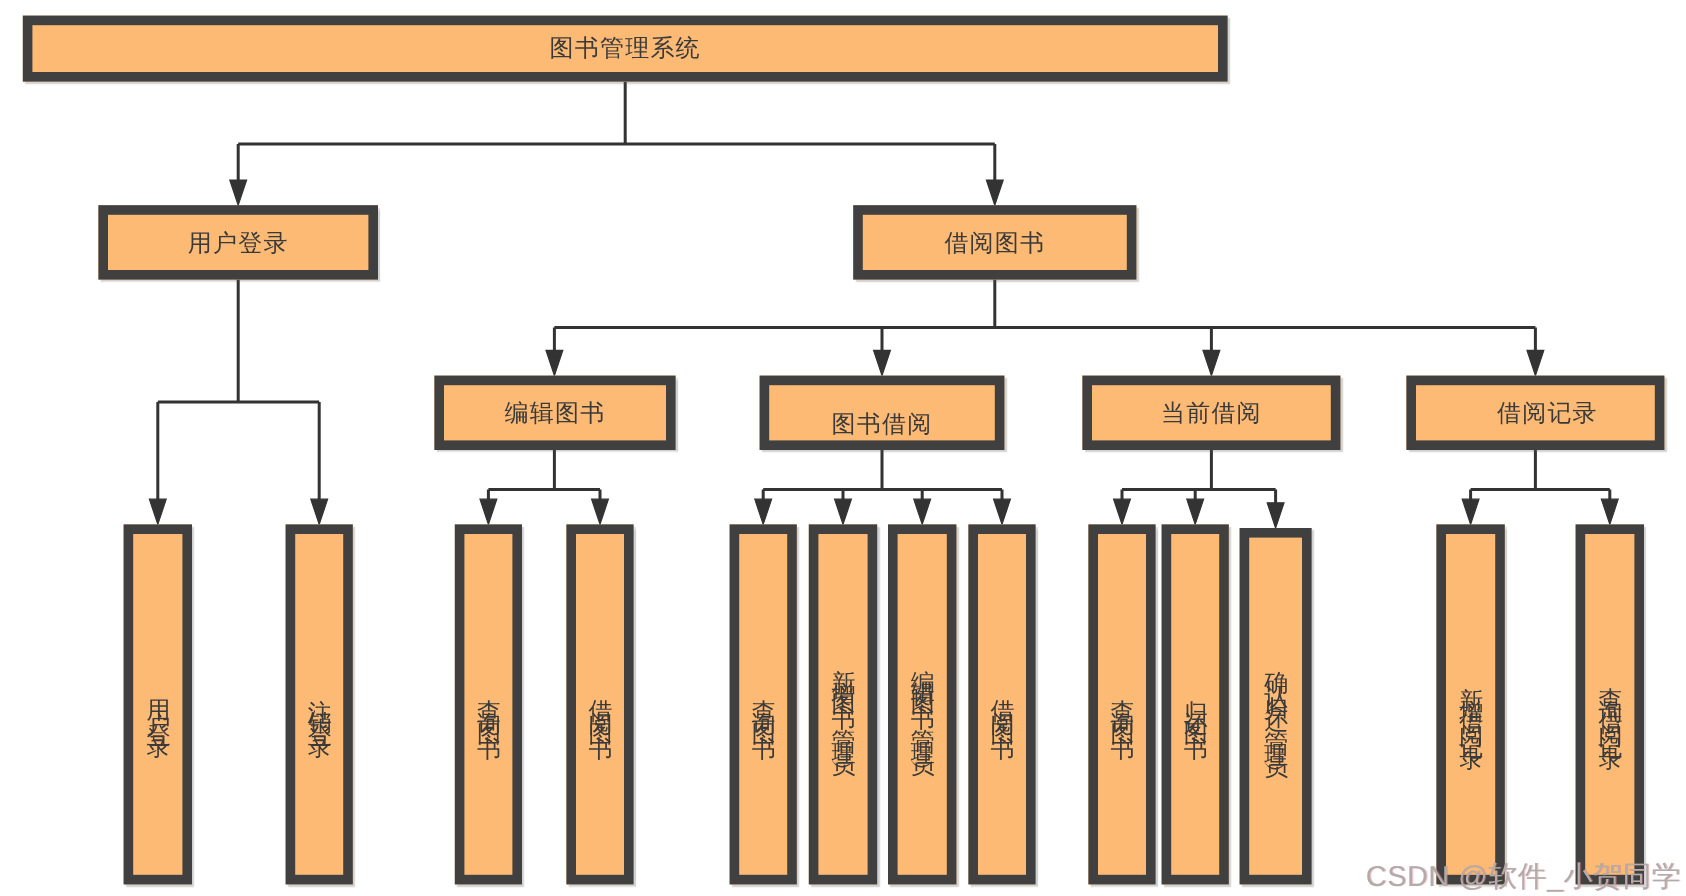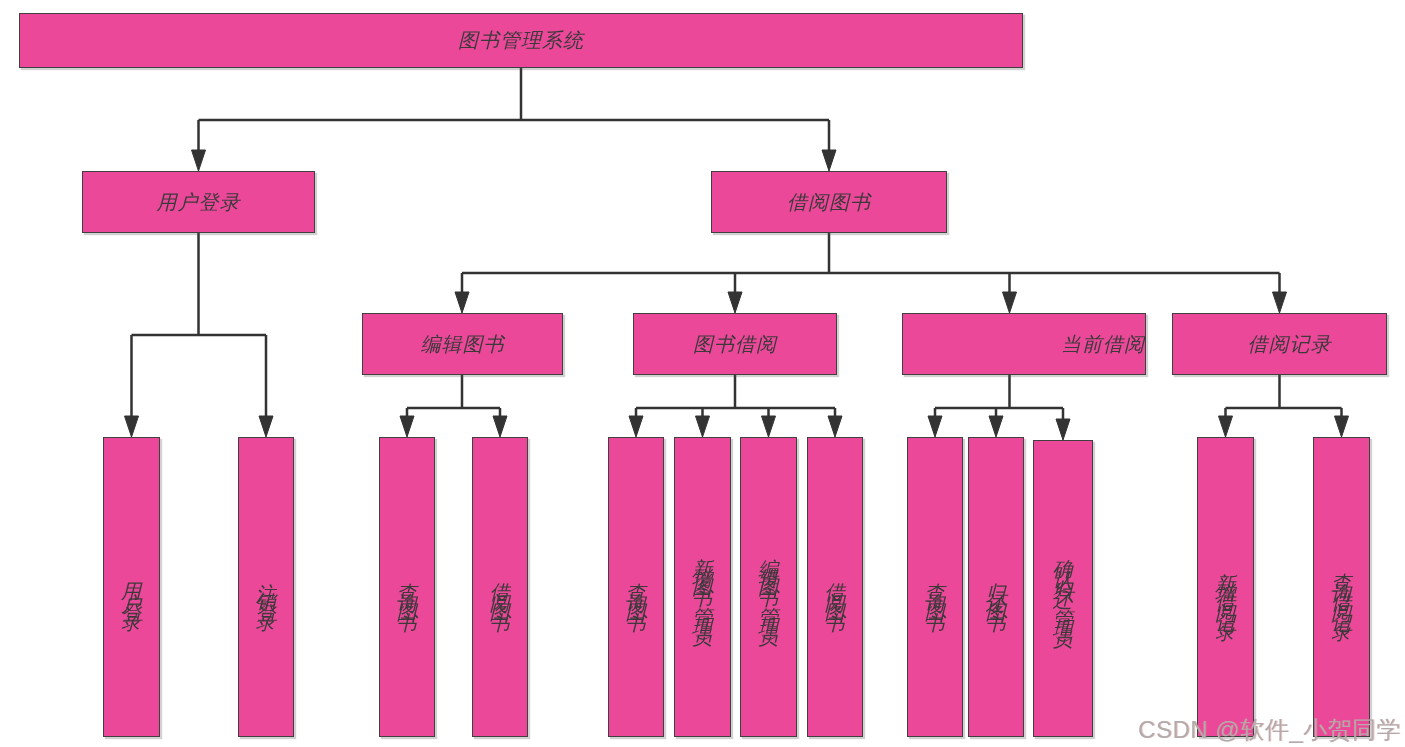--- a/index.html
+++ b/index.html
@@ -22,28 +22,27 @@
     fill: none;
   }
   .wires path.arrow {
     fill: #333333;
     stroke: #333333;
     stroke-width: 1;
   }
   .node {
     position: absolute;
     box-sizing: border-box;
-    border: 1px solid #404040;
-    background: #ec4899;
+    border: 8px solid #404040;
+    background: #fdba74;
     color: #3a3a3a;
     display: flex;
     align-items: center;
     justify-content: center;
     box-shadow: 2px 2px 1px rgba(90,90,90,0.28);
-    font-style: italic;
   }
   .hlabel { font-size: 20px; letter-spacing: 1px; white-space: nowrap; }
   .leaf { top: 437px; height: 300px; }
   .vtext {
     writing-mode: vertical-rl;
     text-orientation: mixed;
     font-size: 20px;
     line-height: 1.1;
     letter-spacing: 10px;
     white-space: nowrap;
@@ -121,24 +120,24 @@
   <div class="node" style="left:82px; top:171px; width:233px; height:62px;">
     <span class="hlabel">用户登录</span>
   </div>
   <div class="node" style="left:711px; top:171px; width:236px; height:62px;">
     <span class="hlabel">借阅图书</span>
   </div>
 
   <div class="node" style="left:362px; top:313px; width:201px; height:62px;">
     <span class="hlabel">编辑图书</span>
   </div>
-  <div class="node" style="left:633px; top:313px; width:204px; height:62px;">
+  <div class="node" style="left:633px; top:313px; width:204px; height:62px;align-items:flex-end;">
     <span class="hlabel">图书借阅</span>
   </div>
-  <div class="node" style="left:902px; top:313px; width:244px; height:62px;justify-content:flex-end;">
+  <div class="node" style="left:902px; top:313px; width:215px; height:62px;">
     <span class="hlabel">当前借阅</span>
   </div>
   <div class="node" style="left:1172px; top:313px; width:215px; height:62px;padding-left:20px;">
     <span class="hlabel">借阅记录</span>
   </div>
 
   <div class="node leaf" style="left:103px; width:57px;">
     <span class="vtext">用户登录</span>
   </div>
   <div class="node leaf" style="left:238px; width:56px;">

